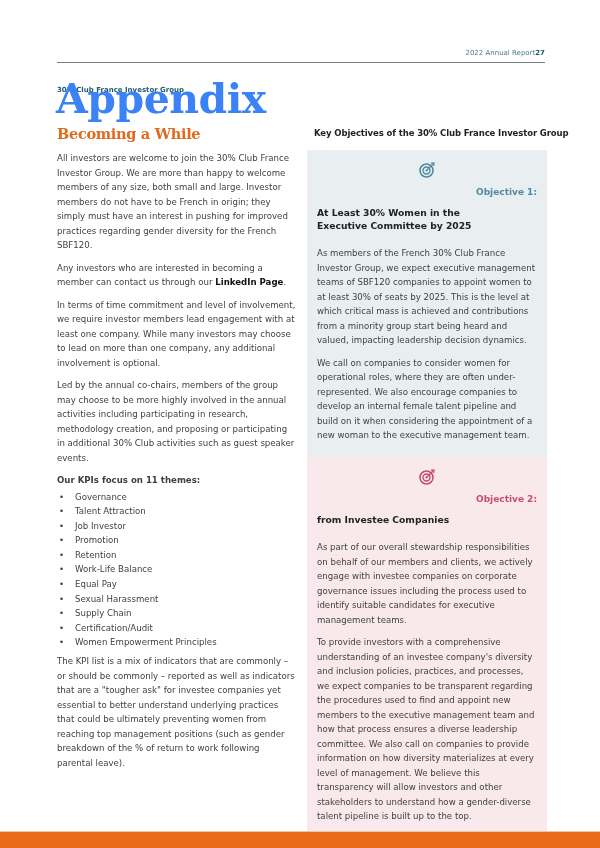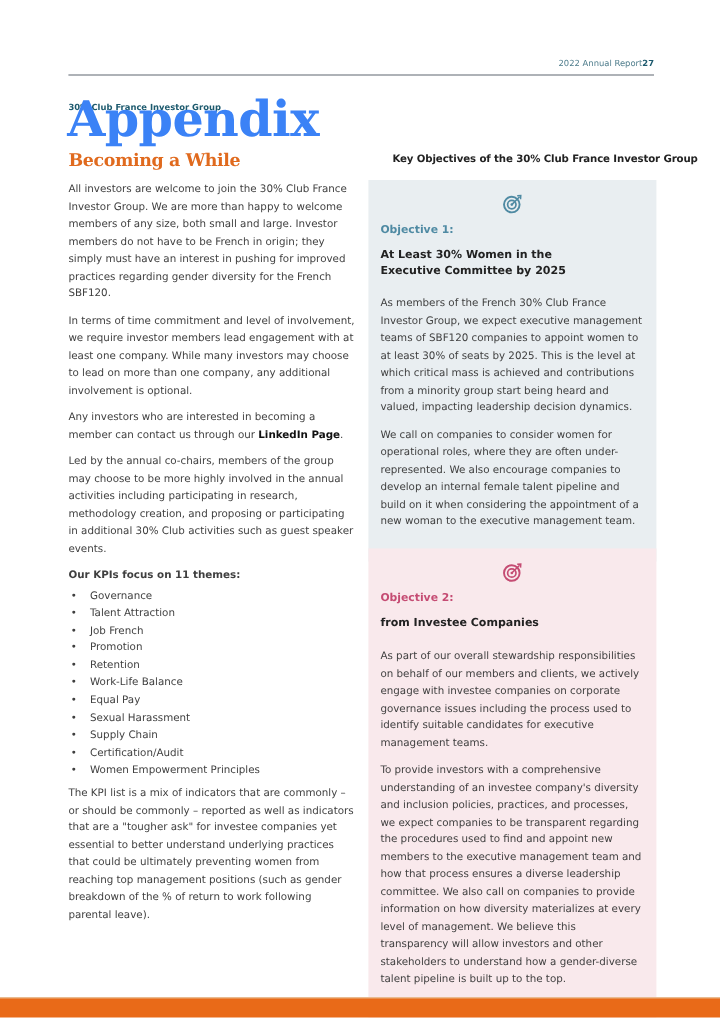--- a/index.html
+++ b/index.html
@@ -43,32 +43,32 @@
   .bullets li {
     font-size: 8.6px; line-height: 14.6px; color: #3f3f3f;
     position: relative; padding-left: 18px;
   }
   .bullets li .dot {
     position: absolute; left: 2px; top: 0;
   }
 
   .right-col { position: absolute; left: 307px; top: 124px; width: 240px; }
   .kobj {
-    font-size: 8.5px; font-weight: bold; color: #222; margin: 4px 0 0 20px;
+    font-size: 8.5px; font-weight: bold; color: #222; margin: 4px 0 0 7px;
     white-space: nowrap; letter-spacing: -0.1px;
   }
   .box {
     position: absolute; left: 0; width: 240px; box-sizing: border-box;
     padding: 0 10px;
   }
   .box1 { top: 26px; height: 318px; background: #e9eef1; }
   .box2 { top: 333px; height: 443px; background: #f9e9ec; }
   .icon-wrap { text-align: center; margin-top: 11px; height: 22px; }
   .obj-label {
-    text-align: left; font-size: 9px; font-weight: bold; margin-top: 4px;
+    text-align: right; font-size: 9px; font-weight: bold; margin-top: 4px;
   }
   .box1 .obj-label { color: #4f8aa3; }
   .box2 .obj-label { color: #c54c73; }
   .obj-title {
     font-size: 9.2px; font-weight: bold; color: #222;
     line-height: 13px; margin-top: 9px; margin-bottom: 14px;
   }
   .box .p { font-size: 8.6px; line-height: 14.5px; margin-bottom: 8px; }
 
   .footer-bar {
@@ -84,29 +84,29 @@
   <span class="right">
     <span>2022 Annual Report</span><span class="pg">27</span>
   </span>
 </div>
 
 <div class="title">Appendix</div>
 
 <div class="left-col">
   <h2 class="h2">Becoming a While</h2>
   <p class="p">All investors are welcome to join the 30% Club France Investor Group. We are more than happy to welcome members of any size, both small and large. Investor members do not have to be French in origin; they simply must have an interest in pushing for improved practices regarding gender diversity for the French SBF120.</p>
+  <p class="p"><span>Any investors who are interested in becoming a member can contact us through our </span><b>LinkedIn Page</b><span>.</span></p>
   <p class="p">In terms of time commitment and level of involvement, we require investor members lead engagement with at least one company. While many investors may choose to lead on more than one company, any additional involvement is optional.</p>
-  <p class="p"><span>Any investors who are interested in becoming a member can contact us through our </span><b>LinkedIn Page</b><span>.</span></p>
   <p class="p">Led by the annual co-chairs, members of the group may choose to be more highly involved in the annual activities including participating in research, methodology creation, and proposing or participating in additional 30% Club activities such as guest speaker events.</p>
 
   <p class="p" style="margin-bottom:2px;font-weight:bold;">Our KPIs focus on 11 themes:</p>
   <ul class="bullets" id="kpi-list">
       <li><span class="dot">•</span><span>Governance</span></li>
       <li><span class="dot">•</span><span>Talent Attraction</span></li>
-      <li><span class="dot">•</span><span>Job French</span></li>
+      <li><span class="dot">•</span><span>Job Investor</span></li>
       <li><span class="dot">•</span><span>Promotion</span></li>
       <li><span class="dot">•</span><span>Retention</span></li>
       <li><span class="dot">•</span><span>Work-Life Balance</span></li>
       <li><span class="dot">•</span><span>Equal Pay</span></li>
       <li><span class="dot">•</span><span>Sexual Harassment</span></li>
       <li><span class="dot">•</span><span>Supply Chain</span></li>
       <li><span class="dot">•</span><span>Certification/Audit</span></li>
       <li><span class="dot">•</span><span>Women Empowerment Principles</span></li>
     </ul>
   <p class="p">The KPI list is a mix of indicators that are commonly – or should be commonly – reported as well as indicators that are a "tougher ask" for investee companies yet essential to better understand underlying practices that could be ultimately preventing women from reaching top management positions (such as gender breakdown of the % of return to work following parental leave).</p>

